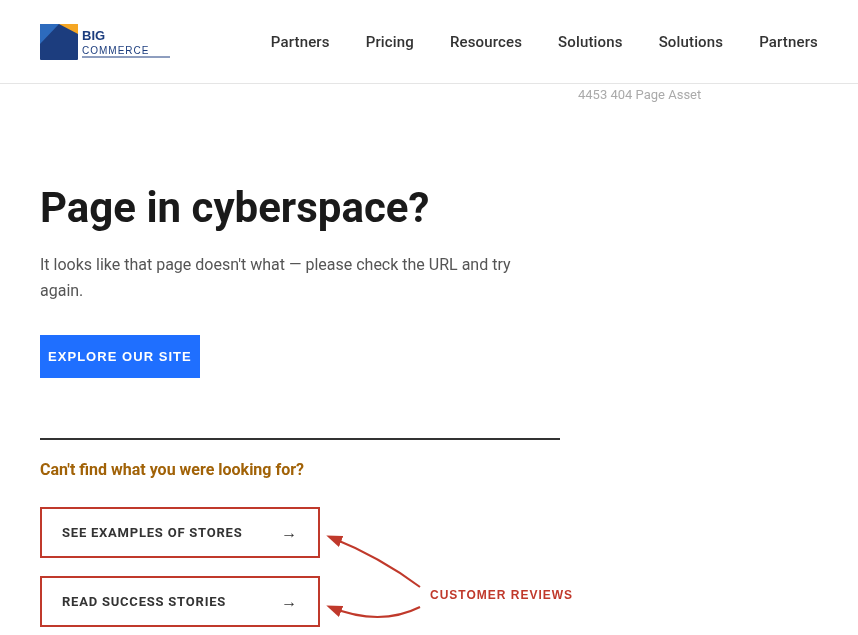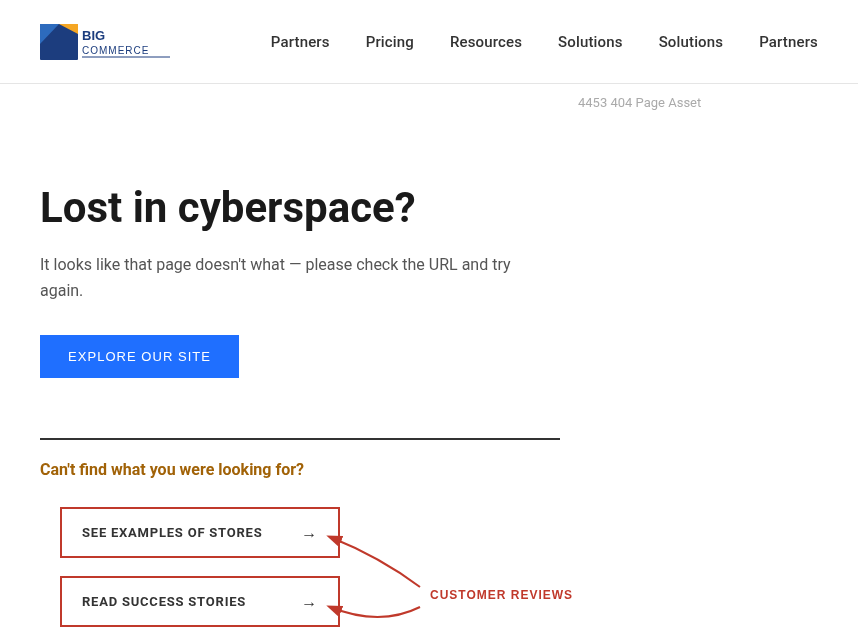--- a/index.html
+++ b/index.html
@@ -53,21 +53,21 @@
     }
 
     .left-column {
       flex: 1;
       max-width: 520px;
     }
 
     .right-column {
       position: absolute;
       right: 40px;
-      top: 8px;
+      top: 0;
       width: 240px;
     }
 
     .image-placeholder {
       color: #aaa;
       font-size: 13px;
       white-space: nowrap;
     }
 
     h1 {
@@ -86,23 +86,23 @@
       margin-bottom: 32px;
       max-width: 480px;
     }
 
     .explore-btn {
       display: inline-block;
       background: #1f6fff;
       color: #fff;
       text-decoration: none;
       font-size: 13px;
-      font-weight: 400;
+      font-weight: 700;
       letter-spacing: 0.08em;
-      padding: 14px 28px;
+      padding: 14px 8px;
       border: none;
       cursor: pointer;
       text-transform: uppercase;
       margin-bottom: 60px;
       text-align: center;
     }
 
     .divider {
       border: none;
       border-top: 2px solid #333;
@@ -126,21 +126,20 @@
       font-size: 13px;
       font-weight: 700;
       letter-spacing: 0.06em;
       text-transform: uppercase;
       color: #333;
       text-decoration: none;
       cursor: pointer;
       margin-bottom: 18px;
       width: 280px;
       gap: 10px;
-      margin-left: 20px;
     }
 
     .link-box .arrow {
       color: #333;
       font-size: 16px;
       margin-left: auto;
     }
 
     
     .annotation-area {
@@ -184,21 +183,21 @@
     <a href="#">Pricing</a>
     <a href="#">Resources</a>
     <a href="#">Solutions</a>
     <a href="#">Solutions</a>
     <a href="#">Partners</a>
   </nav>
 </header>
 
 <div class="main-content">
   <div class="left-column">
-    <h1>Lost in cyberspace?</h1>
+    <h1>Page in cyberspace?</h1>
     <p class="subtitle">It looks like that page doesn't what — please check the URL and try again.</p>
     <button class="explore-btn">EXPLORE OUR SITE</button>
 
     <hr class="divider">
 
     <p class="cant-find">Can't find what you were looking for?</p>
 
     <div class="links-section">
 
       <svg class="arrows-container" viewBox="0 0 600 200" xmlns="http://www.w3.org/2000/svg">

